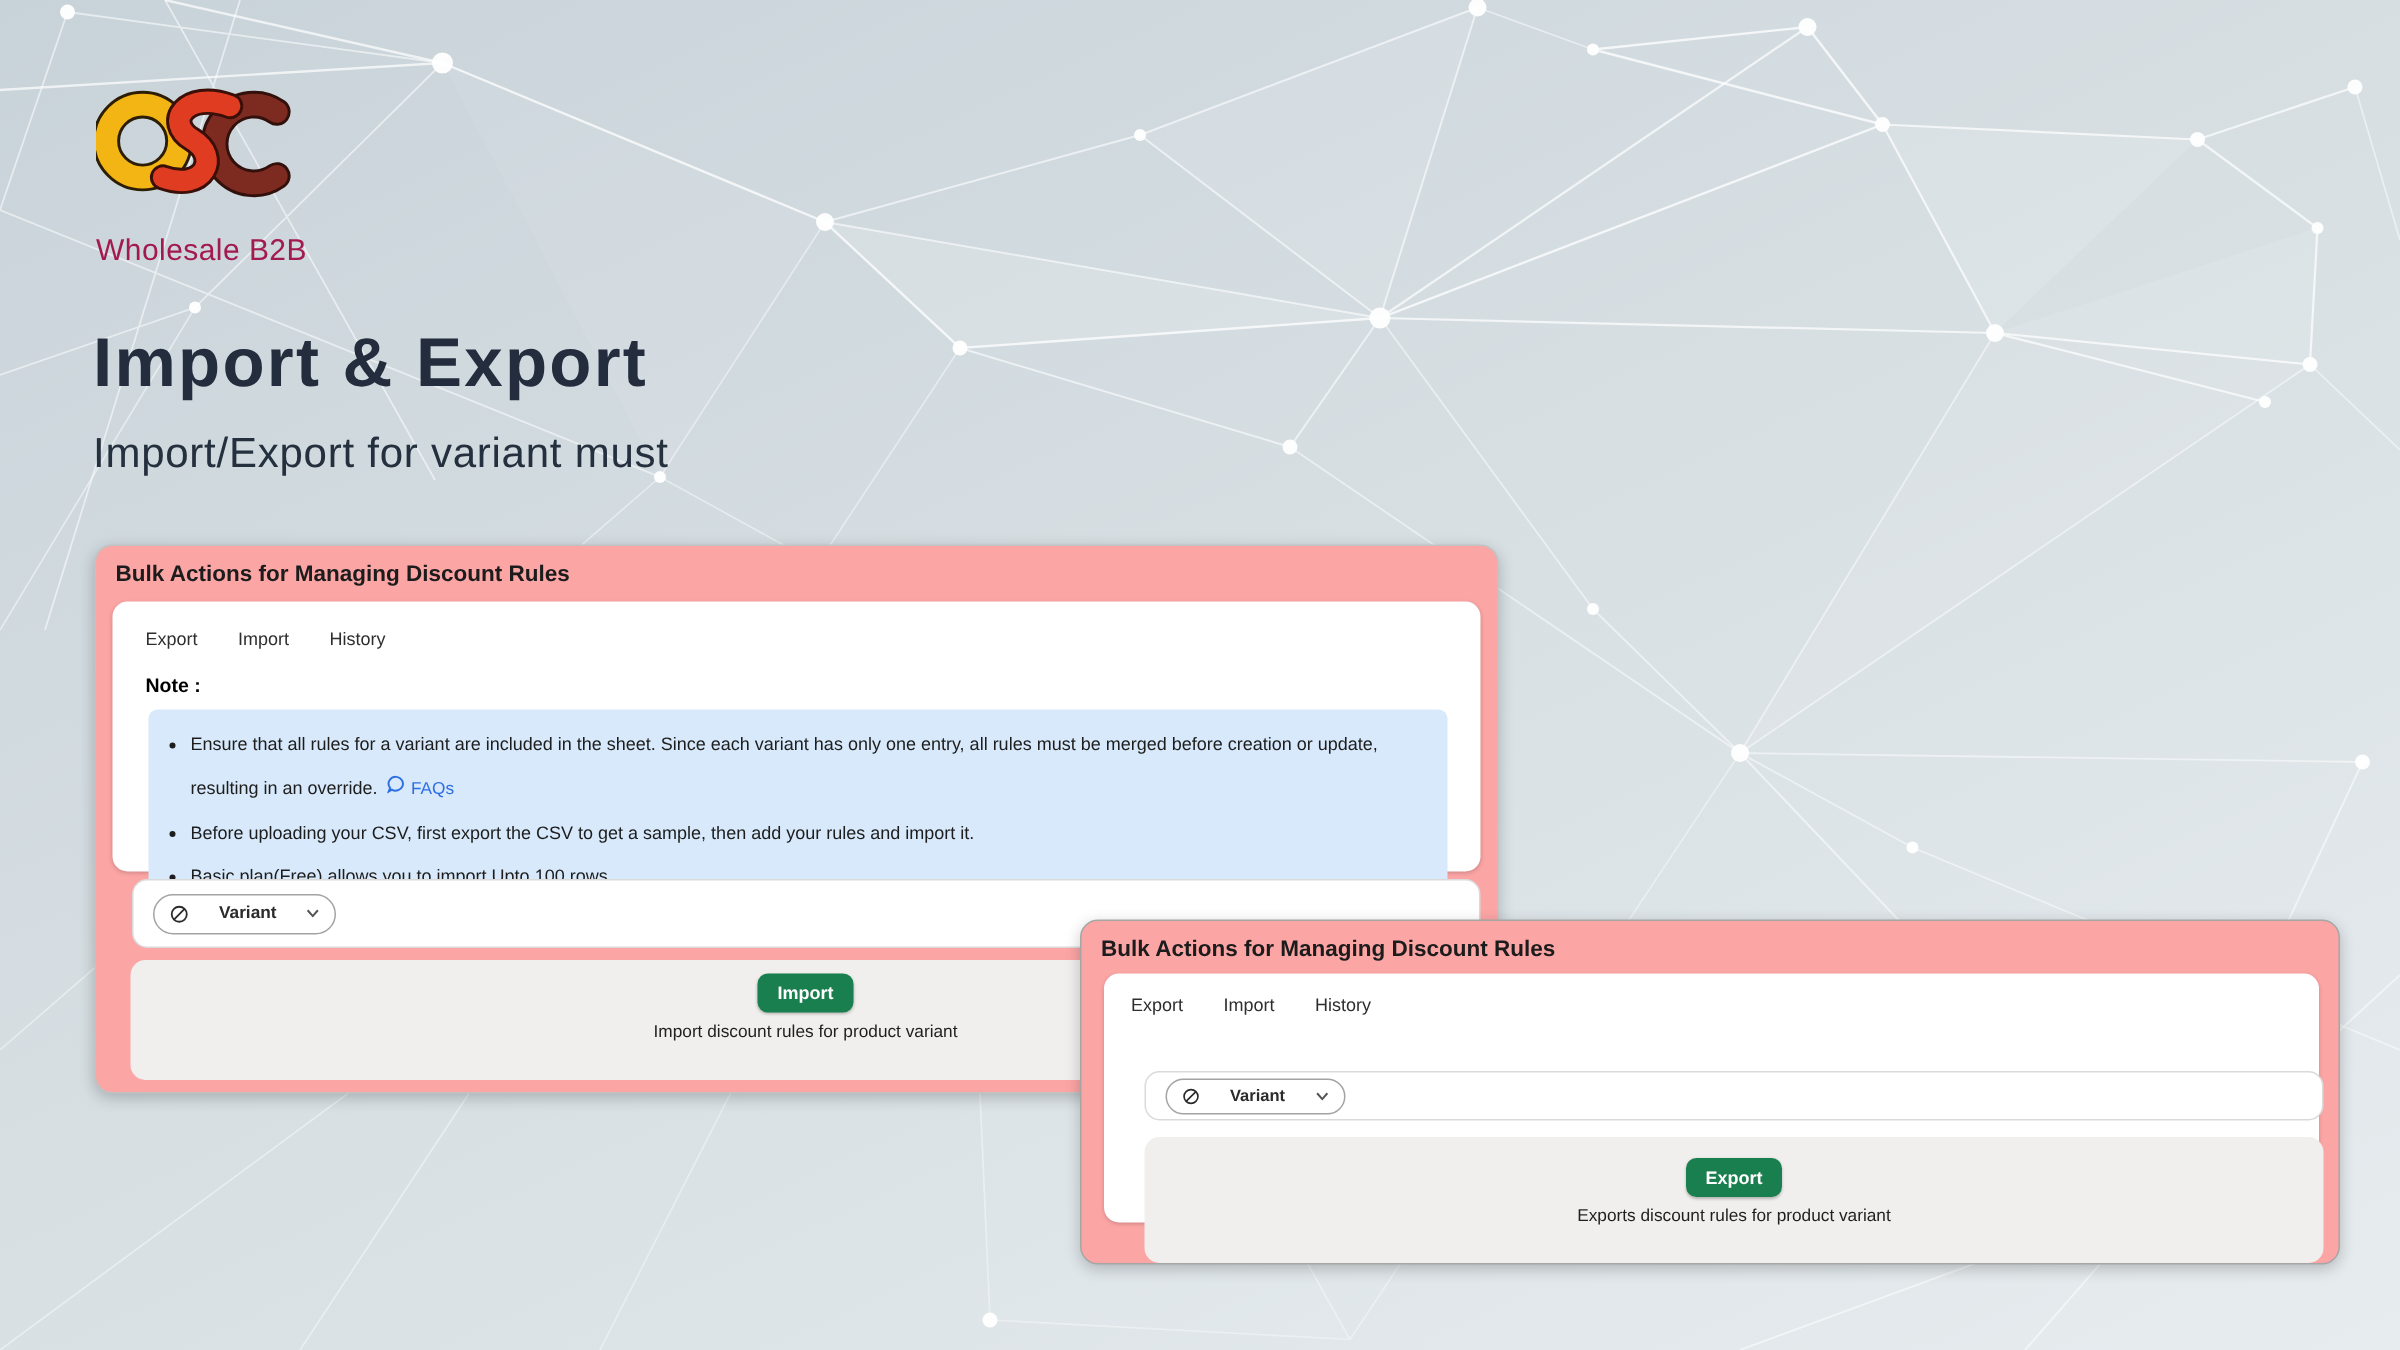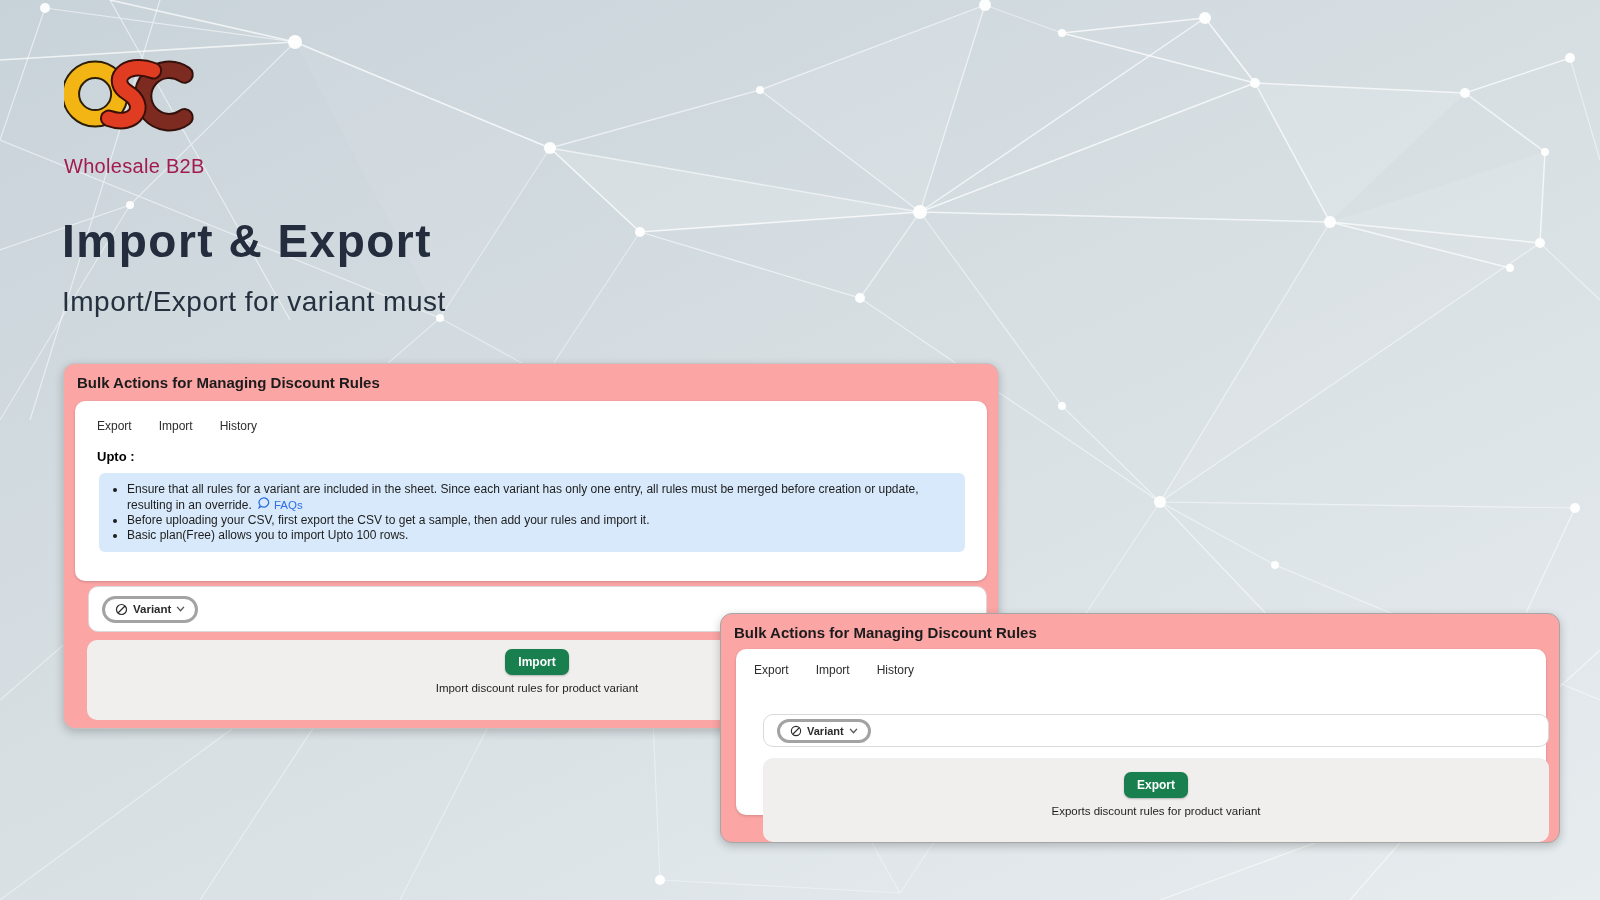--- a/index.html
+++ b/index.html
@@ -22,28 +22,28 @@
 
   .panel { position:absolute; background:#ffffff; border-radius:10px;
            box-shadow:0 1px 3px rgba(0,0,0,.18); }
 
   .tabs { display:flex; gap:27px; font-size:12px; color:#2e2e2e; }
   .tab { cursor:pointer; }
 
   .note-label { font-size:13px; font-weight:700; color:#000; }
   .info-box { background:#d7e9fa; border-radius:6px; }
   .info-box ul { list-style:disc; padding-left:24px; }
-  .info-box li { font-size:12px; color:#1d1d1d; line-height:15px; }
+  .info-box li { font-size:12px; color:#1d1d1d; line-height:29px; }
   .faqs-link { color:#2f6fe4; text-decoration:none; font-size:11.5px; white-space:nowrap; margin-left:6px; }
   .faqs-link svg { vertical-align:-2px; }
 
   .variant-bar { position:absolute; background:#fff; border:1px solid #dadada; border-radius:10px;
                  display:flex; align-items:center; padding-left:13px; }
-  .variant-pill { display:inline-flex; align-items:center; gap:5px; height:27px; padding:0 10px;
-                  background:#fff; border:3px solid #a3a3a3; border-radius:14px; cursor:pointer;
+  .variant-pill { display:inline-flex; align-items:center; gap:20px; height:27px; padding:0 10px;
+                  background:#fff; border:1px solid #a3a3a3; border-radius:14px; cursor:pointer;
                   font-size:11.5px; font-weight:600; color:#2b2b2b; }
 
   .action-zone { position:absolute; background:#f0efee; border-radius:10px;
                  display:flex; flex-direction:column; align-items:center; }
   .action-btn { background:#1a7f4e; color:#fff; font-weight:700; font-size:12px;
                 border:none; border-radius:7px; padding:6px 13px; cursor:pointer;
                 box-shadow:0 1px 2px rgba(0,0,0,.25); }
   .action-caption { font-size:11.5px; font-weight:400; color:#1f1f1f; margin-top:7px; }
 
   .card1 { left:63px; top:363px; width:936px; height:366px; z-index:3; border:1px solid #c2c2c2; }
@@ -141,21 +141,21 @@
 <div class="card card1">
   <div class="card-title">Bulk Actions for Managing Discount Rules</div>
 
   <div class="panel panel-main">
     <div class="tabs">
       <span class="tab">Export</span>
       <span class="tab">Import</span>
       <span class="tab">History</span>
     </div>
 
-    <div class="note-label">Upto :</div>
+    <div class="note-label">Note :</div>
 
     <div class="info-box">
       <ul>
         <li>
           <span>Ensure that all rules for a variant are included in the sheet. Since each variant has only one entry, all rules must be merged before creation or update, resulting in an override.</span><a class="faqs-link" href="#"><span class="icon">
                 <svg width="13" height="12" viewBox="0 0 14 13" fill="none" stroke="#2f6fe4" stroke-width="1.4">
                   <path d="M7,1 a5.3,5 0 1 1 -3.6,9.2 L1.2,11.6 L2.2,9 A5.3,5 0 0 1 7,1 Z"></path>
                 </svg>
               </span> <span>FAQs</span></a>
         </li>

